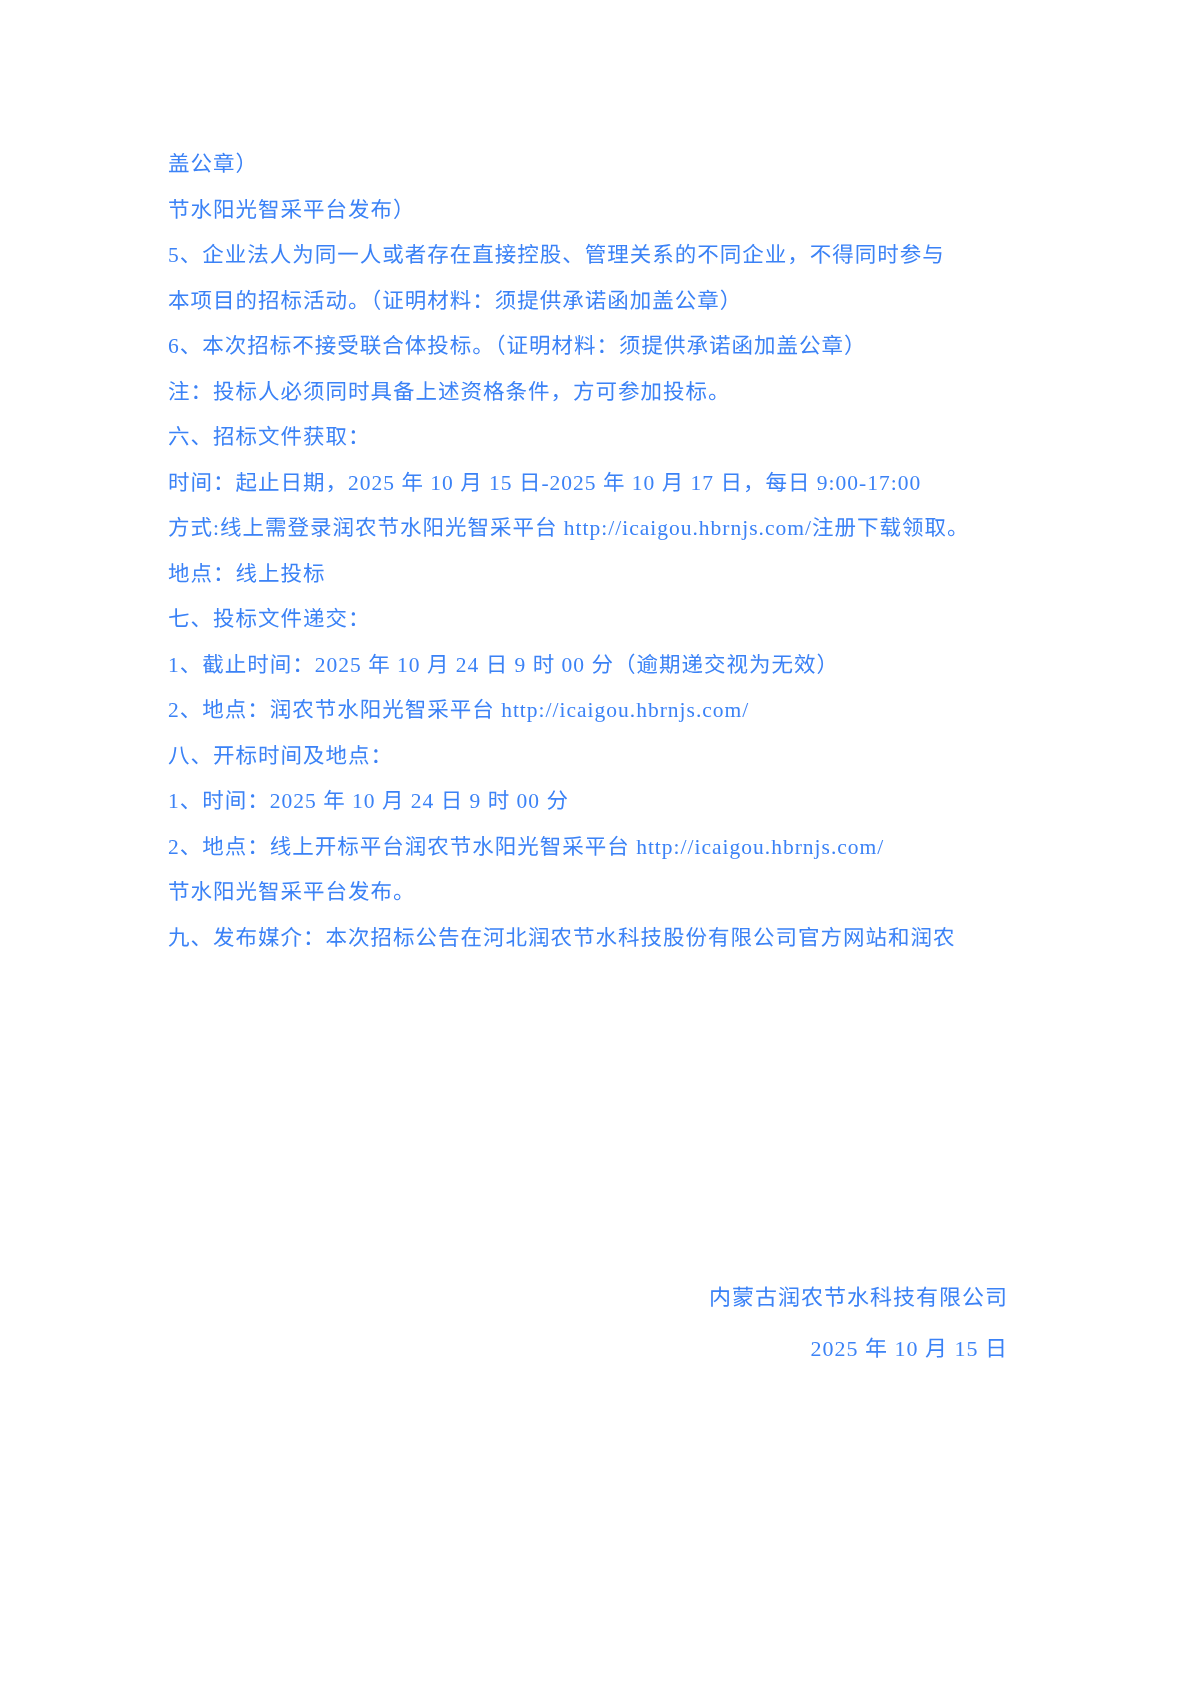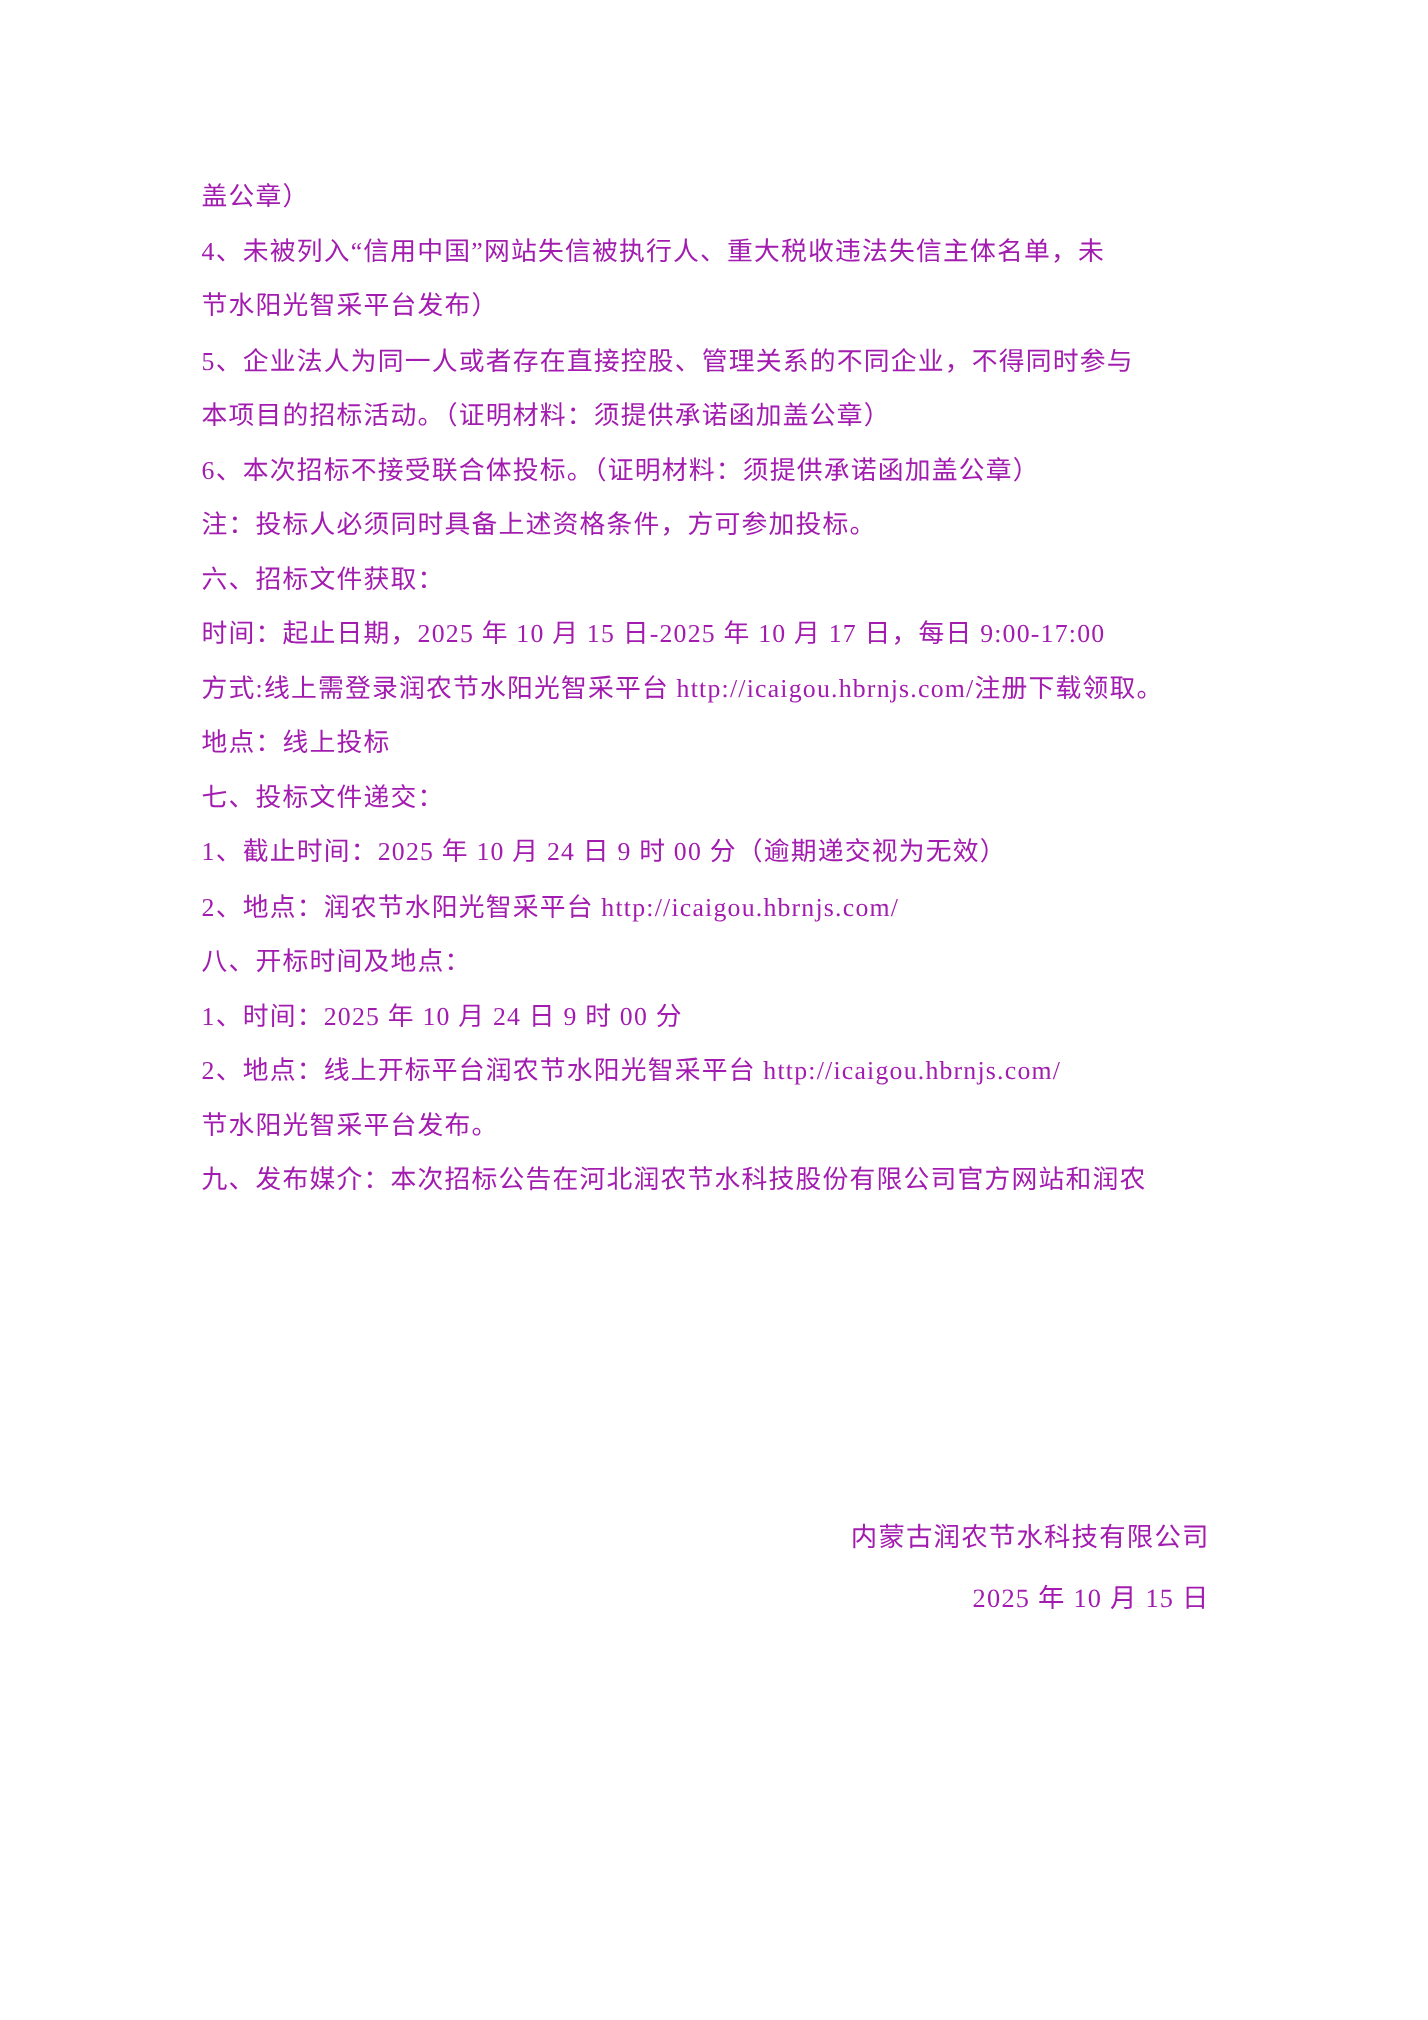--- a/index.html
+++ b/index.html
@@ -37,30 +37,30 @@
     text-align: right;
   }
   .signature-line {
     font-size: 22px;
     line-height: 34px;
     letter-spacing: 1px;
     white-space: nowrap;
   }
   .signature-line.company {
     margin-bottom: 17px;
+    margin-top: 17px;
   }
 </style>
 </head>
 <body>
 
-<div class="page" style="color: #a21caf; background: rgb(255, 255, 255);">
+<div class="page" style="color: #3b82f6; background: rgb(255, 255, 255);">
 
   <div class="doc-body" id="doc-body">
       <div class="doc-line">盖公章）</div>
-      <div class="doc-line">4、未被列入“信用中国”网站失信被执行人、重大税收违法失信主体名单，未</div>
       <div class="doc-line">节水阳光智采平台发布）</div>
       <div class="doc-line">5、企业法人为同一人或者存在直接控股、管理关系的不同企业，不得同时参与</div>
       <div class="doc-line">本项目的招标活动。（证明材料：须提供承诺函加盖公章）</div>
       <div class="doc-line">6、本次招标不接受联合体投标。（证明材料：须提供承诺函加盖公章）</div>
       <div class="doc-line">注：投标人必须同时具备上述资格条件，方可参加投标。</div>
       <div class="doc-line">六、招标文件获取：</div>
       <div class="doc-line">时间：起止日期，2025 年 10 月 15 日-2025 年 10 月 17 日，每日 9:00-17:00</div>
       <div class="doc-line">方式:线上需登录润农节水阳光智采平台 http://icaigou.hbrnjs.com/注册下载领取。</div>
       <div class="doc-line">地点：线上投标</div>
       <div class="doc-line">七、投标文件递交：</div>

